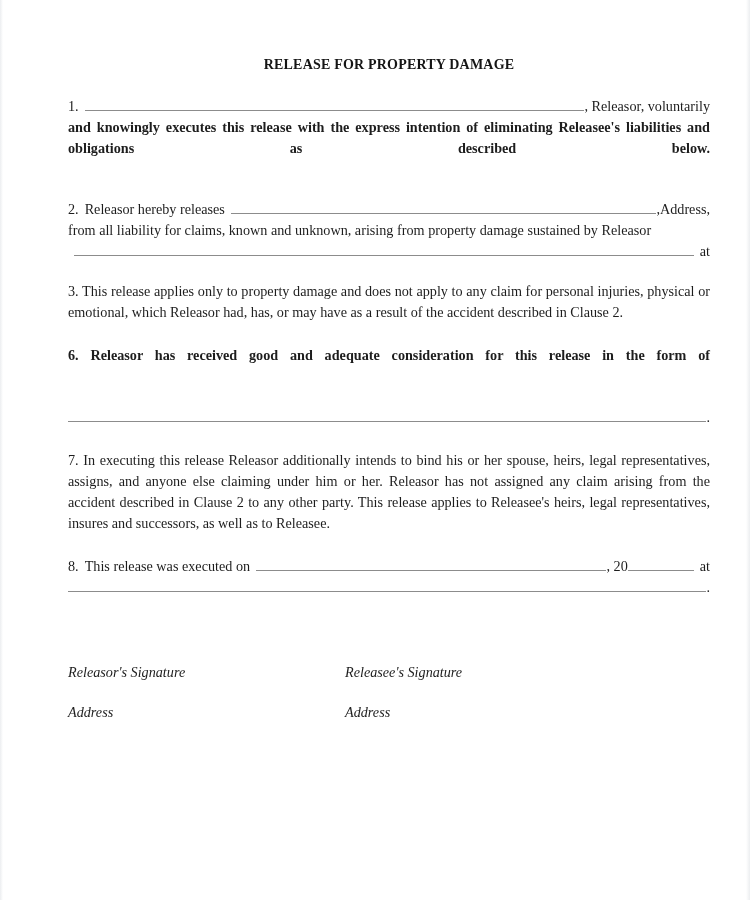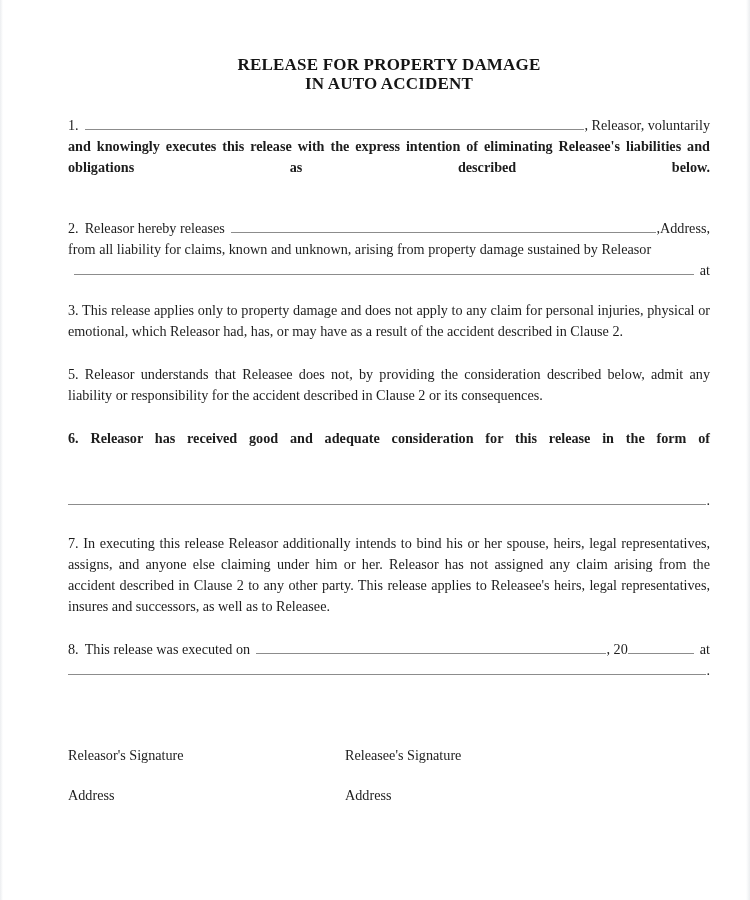--- a/index.html
+++ b/index.html
@@ -42,21 +42,21 @@
     position: absolute;
     left: 68px;
     top: 0;
     width: 642px; 
   }
 
   
   .doc-title {
     text-align: center;
     font-weight: bold;
-    font-size: 17px;
+    font-size: 14px;
     letter-spacing: 0.2px;
     line-height: 19px;
     margin: 0;
     padding-top: 55px;
     color: #151515;
   }
   .doc-title .line2 { display: block; }
 
   
   .clause {
@@ -119,36 +119,36 @@
 
   
   .sig-block {
     margin-top: 64px;
     font-size: 14.2px;
     line-height: 21px;
     color: #1d1d1d;
   }
   .sig-row {
     display: flex;
+    font-style: italic;
   }
   .sig-col {
     flex: 0 0 auto;
   }
   .sig-col.left  { width: 277px; }
   .sig-row + .sig-row { margin-top: 19px; }
 </style>
 </head>
 <body>
 
 <div class="page">
   <div class="content">
 
     <h1 class="doc-title">
       <span>RELEASE FOR PROPERTY DAMAGE</span>
-      <span class="line2">IN AUTO ACCIDENT</span>
     </h1>
 
     <div class="clause spaced-top-lg">
       <div class="row">
         <span class="numlead">1.</span>
         <span class="gap-sm"></span>
         <span class="rule"></span>
         <span>, Releasor, voluntarily</span>
       </div>
       <div class="just-all">and knowingly executes this release with the express intention of eliminating Releasee's liabilities and obligations as described below.</div>
@@ -171,24 +171,20 @@
         <span>at</span>
       </div>
     </div>
 
     <div class="clause spaced-top-md">
       <span>3.</span>
       <span>This release applies only to property damage and does not apply to any claim for personal injuries, physical or emotional, which Releasor had, has, or may have as a result of the accident described in Clause 2.</span>
     </div>
 
 
-    <div class="clause spaced-top-lg">
-      <span>5.</span>
-      <span>Releasor understands that Releasee does not, by providing the consideration described below, admit any liability or responsibility for the accident described in Clause 2 or its consequences.</span>
-    </div>
 
     <div class="clause spaced-top-lg">
       <div class="just-all">
         <span>6.</span>
         <span>Releasor has received good and adequate consideration for this  release in the form of</span>
       </div>
       <div class="rule-line" style="margin-top:20px;">
         <span class="rule"></span>
         <span>.</span>
       </div>

